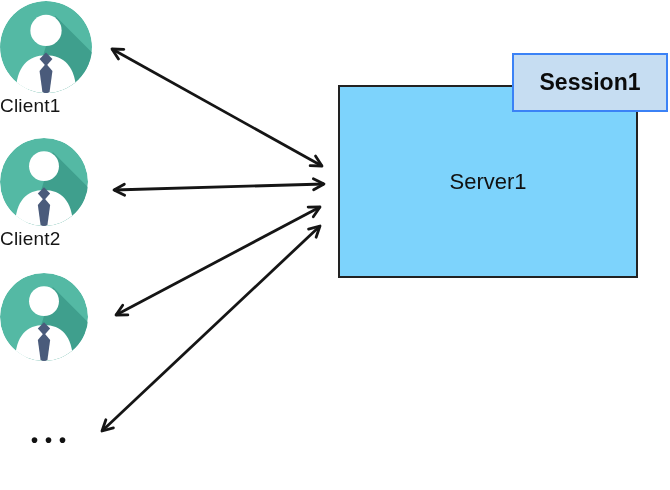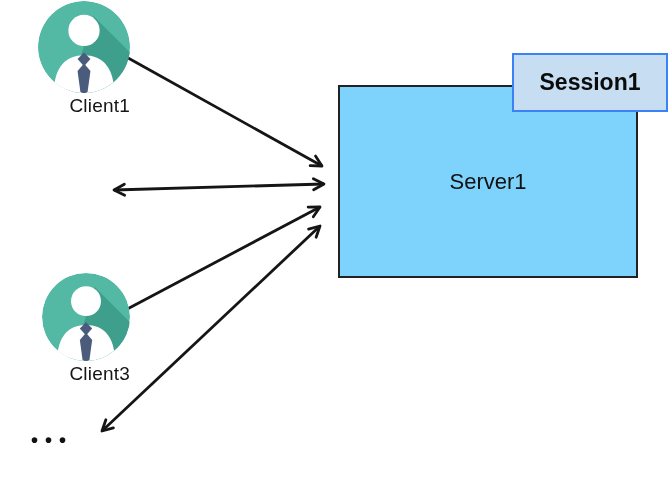--- a/index.html
+++ b/index.html
@@ -8,21 +8,21 @@
     width:670px;height:490px;
     background:#ffffff;
     overflow:hidden;
     font-family:"Liberation Sans", sans-serif;
   }
   
   .arrows{position:absolute;left:0;top:0;width:670px;height:490px;z-index:1;pointer-events:none;}
   .arrow-line{stroke:#151515;stroke-width:2.8;}
   .arrow-head{stroke:#151515;stroke-width:2.8;fill:none;}
   
-  .client{position:absolute;width:112px;display:flex;flex-direction:column;align-items:flex-end;z-index:2;margin-left:18px;}
+  .client{position:absolute;width:112px;display:flex;flex-direction:column;align-items:flex-start;z-index:2;}
   .client-1{left:0;top:1px;}
   .client-2{left:0;top:138px;}
   .client-3{left:0;top:273px;}
   .client-1 .avatar{width:92px;height:92px;}
   .avatar{width:88px;height:88px;display:block;}
   .client-label{
     margin-top:2px;
     font-size:19px;
     color:#151515;
     letter-spacing:0.2px;
@@ -87,38 +87,55 @@
         <path class="avatar-shadow" d="M60,16 L104,60 L104,110 L40,110 L22,84 L46,62 Z"></path>
         <circle class="avatar-skin" cx="50" cy="32" r="17"></circle>
         <path class="avatar-skin" d="M17,102 C17,72 30,59 50,59 C70,59 83,72 83,102 Z"></path>
         <path class="avatar-tie" d="M50,56 L43,63 L50,71 L57,63 Z"></path>
         <path class="avatar-tie" d="M50,68 L57,76 L54,98 L50,103 L46,98 L43,76 Z"></path>
       </g>
     </svg>
     <div class="client-label">Client1</div>
   </div>
 
+  <div class="client client-2">
+    <svg class="avatar" viewBox="0 0 100 100" xmlns="http://www.w3.org/2000/svg">
+      <defs>
+          <clipPath id="c2clip">
+            <circle cx="50" cy="50" r="50"></circle>
+          </clipPath>
+        </defs>
+      <g clip-path="url(#c2clip)">
+        <circle class="avatar-bg" cx="50" cy="50" r="50"></circle>
+        <path class="avatar-shadow" d="M60,16 L104,60 L104,110 L40,110 L22,84 L46,62 Z"></path>
+        <circle class="avatar-skin" cx="50" cy="32" r="17"></circle>
+        <path class="avatar-skin" d="M17,102 C17,72 30,59 50,59 C70,59 83,72 83,102 Z"></path>
+        <path class="avatar-tie" d="M50,56 L43,63 L50,71 L57,63 Z"></path>
+        <path class="avatar-tie" d="M50,68 L57,76 L54,98 L50,103 L46,98 L43,76 Z"></path>
+      </g>
+    </svg>
+    <div class="client-label">Client2</div>
+  </div>
 
   <div class="client client-3">
     <svg class="avatar" viewBox="0 0 100 100" xmlns="http://www.w3.org/2000/svg">
       <defs>
           <clipPath id="c3clip">
             <circle cx="50" cy="50" r="50"></circle>
           </clipPath>
         </defs>
       <g clip-path="url(#c3clip)">
         <circle class="avatar-bg" cx="50" cy="50" r="50"></circle>
         <path class="avatar-shadow" d="M60,16 L104,60 L104,110 L40,110 L22,84 L46,62 Z"></path>
         <circle class="avatar-skin" cx="50" cy="32" r="17"></circle>
         <path class="avatar-skin" d="M17,102 C17,72 30,59 50,59 C70,59 83,72 83,102 Z"></path>
         <path class="avatar-tie" d="M50,56 L43,63 L50,71 L57,63 Z"></path>
         <path class="avatar-tie" d="M50,68 L57,76 L54,98 L50,103 L46,98 L43,76 Z"></path>
       </g>
     </svg>
-    <div class="client-label">Client3</div>
   </div>
 
   <div class="more-clients">•••</div>
 
   <div class="server-box">
     <span class="server-label">Server1</span>
   </div>
 
   <div class="session-box">
     <span class="session-label">Session1</span>

